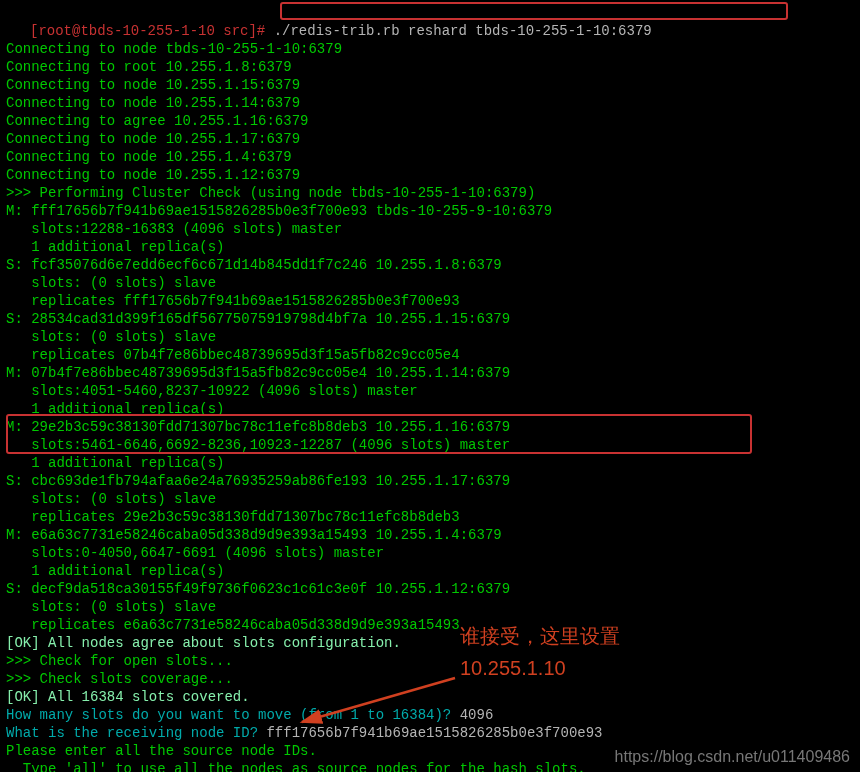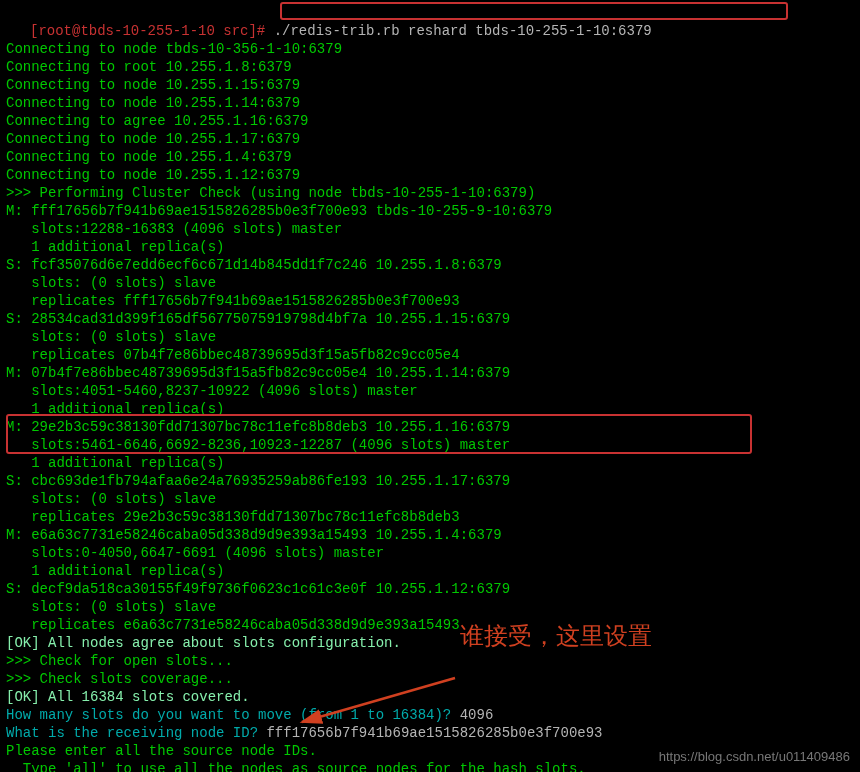--- a/index.html
+++ b/index.html
@@ -40,46 +40,46 @@
     border: 2px solid #c83232;
     border-radius: 3px;
     pointer-events: none;
   }
 
   .annotation {
     position: absolute;
     left: 460px; top: 620px;
     color: #d04020;
     font-family: sans-serif;
-    font-size: 24px;
+    font-size: 20px;
     line-height: 32px;
     pointer-events: none;
   }
   .arrow {
     position: absolute;
     left: 290px; top: 670px;
     width: 170px; height: 60px;
     pointer-events: none;
   }
   .watermark {
     position: absolute;
     right: 10px; bottom: 6px;
     color: #777;
     font-family: sans-serif;
-    font-size: 13px;
+    font-size: 16px;
     pointer-events: none;
     text-align: center;
   }
 </style>
 </head>
 <body>
 
 <div class="terminal">
 <span class="prompt-user">[root@tbds-10-255-1-10 src]# </span><span class="prompt-cmd">./redis-trib.rb reshard tbds-10-255-1-10:6379</span>
-<span>Connecting to node tbds-10-356-1-10:6379</span>
+<span>Connecting to node tbds-10-255-1-10:6379</span>
 <span>Connecting to root 10.255.1.8:6379</span>
 <span>Connecting to node 10.255.1.15:6379</span>
 <span>Connecting to node 10.255.1.14:6379</span>
 <span>Connecting to agree 10.255.1.16:6379</span>
 <span>Connecting to node 10.255.1.17:6379</span>
 <span>Connecting to node 10.255.1.4:6379</span>
 <span>Connecting to node 10.255.1.12:6379</span>
 <span>&gt;&gt;&gt; Performing Cluster Check (using node tbds-10-255-1-10:6379)</span>
 <span>M: fff17656b7f941b69ae1515826285b0e3f700e93 tbds-10-255-9-10:6379</span>
 <span>   slots:12288-16383 (4096 slots) master</span>
@@ -112,20 +112,21 @@
 <span class="q">How many slots do you want to move (from 1 to 16384)? </span><span class="ans">4096</span>
 <span class="q">What is the receiving node ID? </span><span class="ans">fff17656b7f941b69ae1515826285b0e3f700e93</span>
 <span>Please enter all the source node IDs.</span>
 <span>  Type 'all' to use all the nodes as source nodes for the hash slots.</span>
 <div class="box1"></div>
 <div class="box2"></div>
 </div>
 
 <div class="annotation">
   <div>谁接受，这里设置</div>
+  <div>10.255.1.10</div>
 </div>
 
 <svg class="arrow" viewBox="0 0 170 60">
   <defs>
     <marker id="ah" markerWidth="10" markerHeight="10" refX="8" refY="3" orient="auto">
       <path d="M0,0 L0,6 L9,3 z" fill="#d04020"></path>
     </marker>
   </defs>
   <line x1="165" y1="8" x2="12" y2="52" stroke="#d04020" stroke-width="2.5" marker-end="url(#ah)"></line>
 </svg>

